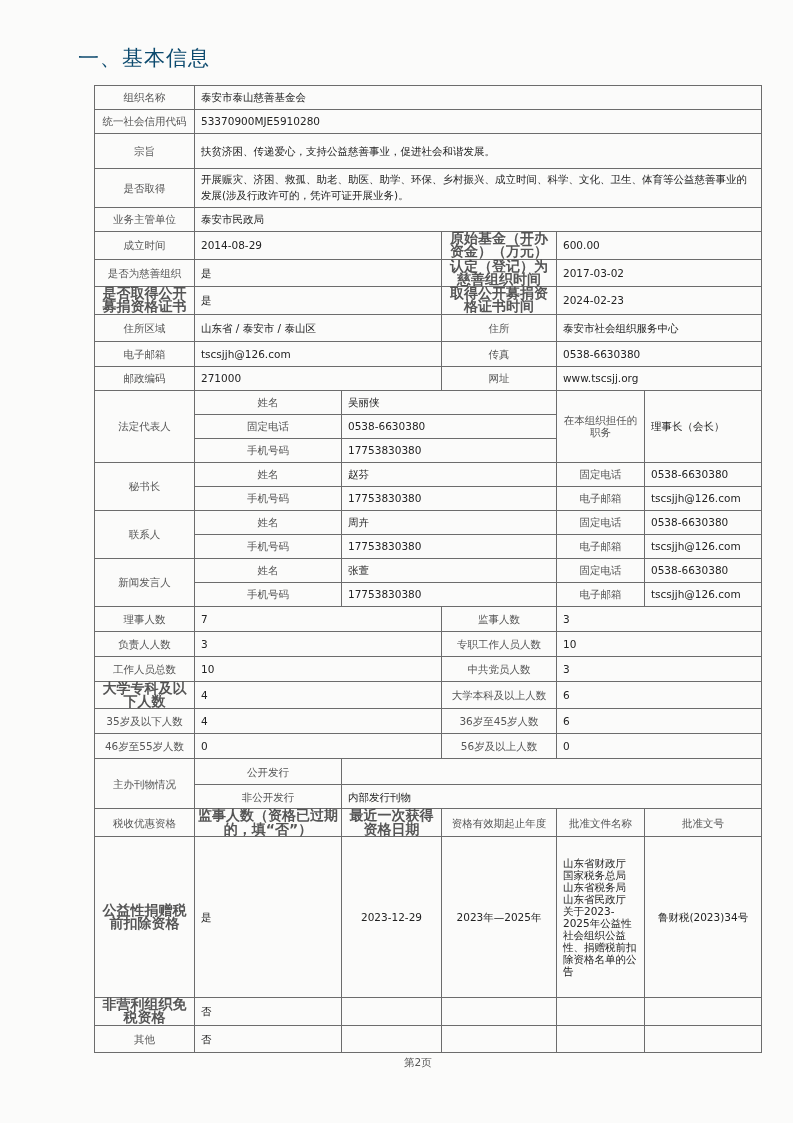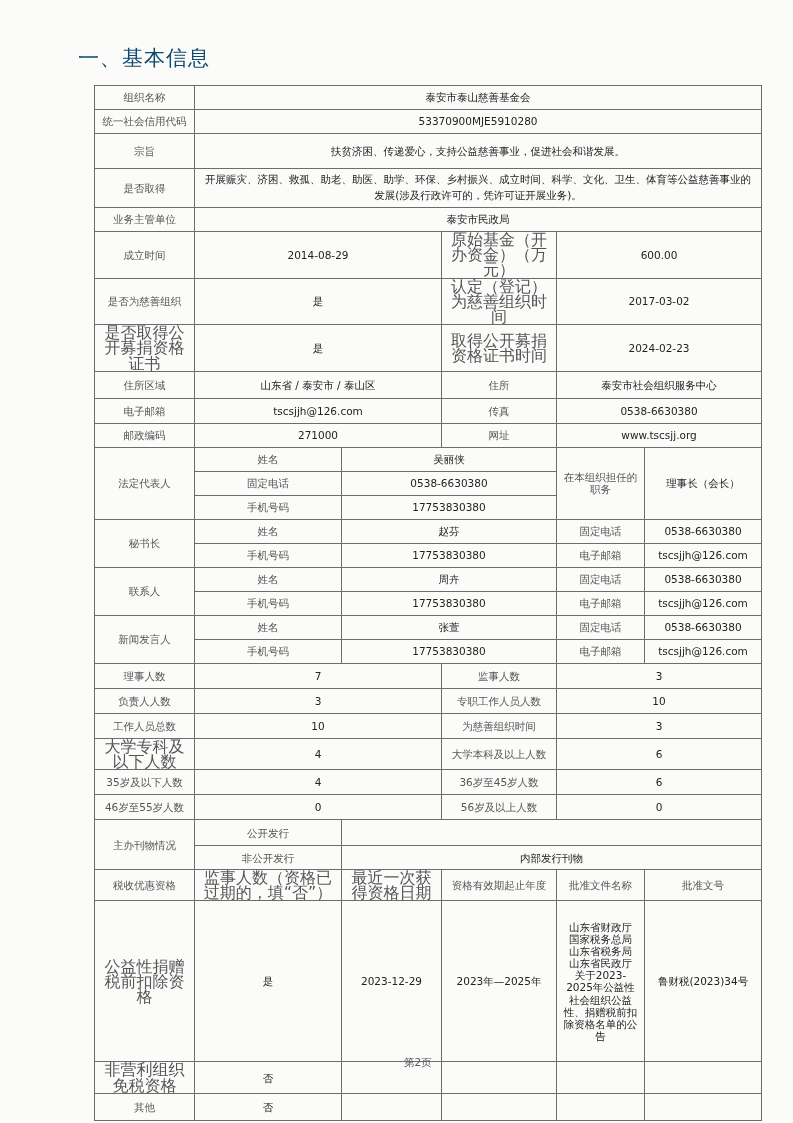--- a/index.html
+++ b/index.html
@@ -11,22 +11,22 @@
     position: absolute; left: 78px; top: 44px; font-size: 21px; color: #0c4a6e; letter-spacing: 1px;
   }
   table.form {
     position: absolute; left: 94px; top: 85px; width: 667px; border-collapse: collapse; table-layout: fixed;
     font-size: 10.5px;
   }
   table.form td {
     border: 1px solid #6c6c6c; padding: 0 6px; height: 23px; vertical-align: middle; line-height: 1.15;
   }
   td.lbl { text-align: center; color: #555; }
-  td.val { text-align: center; color: #222; }
-  td.lbl.tight { font-size: 16px; line-height: 0.95; padding: 0 2px; }
+  td.val { text-align: left; color: #222; }
+  td.lbl.tight { font-size: 14px; line-height: 0.95; padding: 0 2px; font-weight: bold; }
   td.top { vertical-align: top; padding-top: 5px; }
   .pagenum { position: absolute; left: 404px; top: 1056px; font-size: 10.5px; color: #555; }
   .stack { line-height: 1.55; }
 </style>
 </head>
 <body>
 
 <div class="heading">一、基本信息</div>
 
 <table class="form">
@@ -163,21 +163,21 @@
   </tr>
   <tr>
     <td class="lbl" style="height:24px">负责人人数</td>
     <td class="val" colspan="2">3</td>
     <td class="lbl">专职工作人员人数</td>
     <td class="val" colspan="2">10</td>
   </tr>
   <tr>
     <td class="lbl" style="height:24px">工作人员总数</td>
     <td class="val" colspan="2">10</td>
-    <td class="lbl">为慈善组织时间</td>
+    <td class="lbl">中共党员人数</td>
     <td class="val" colspan="2">3</td>
   </tr>
   <tr>
     <td class="lbl tight" style="height:24px">大学专科及以下人数</td>
     <td class="val" colspan="2">4</td>
     <td class="lbl">大学本科及以上人数</td>
     <td class="val" colspan="2">6</td>
   </tr>
   <tr>
     <td class="lbl" style="height:24px">35岁及以下人数</td>

